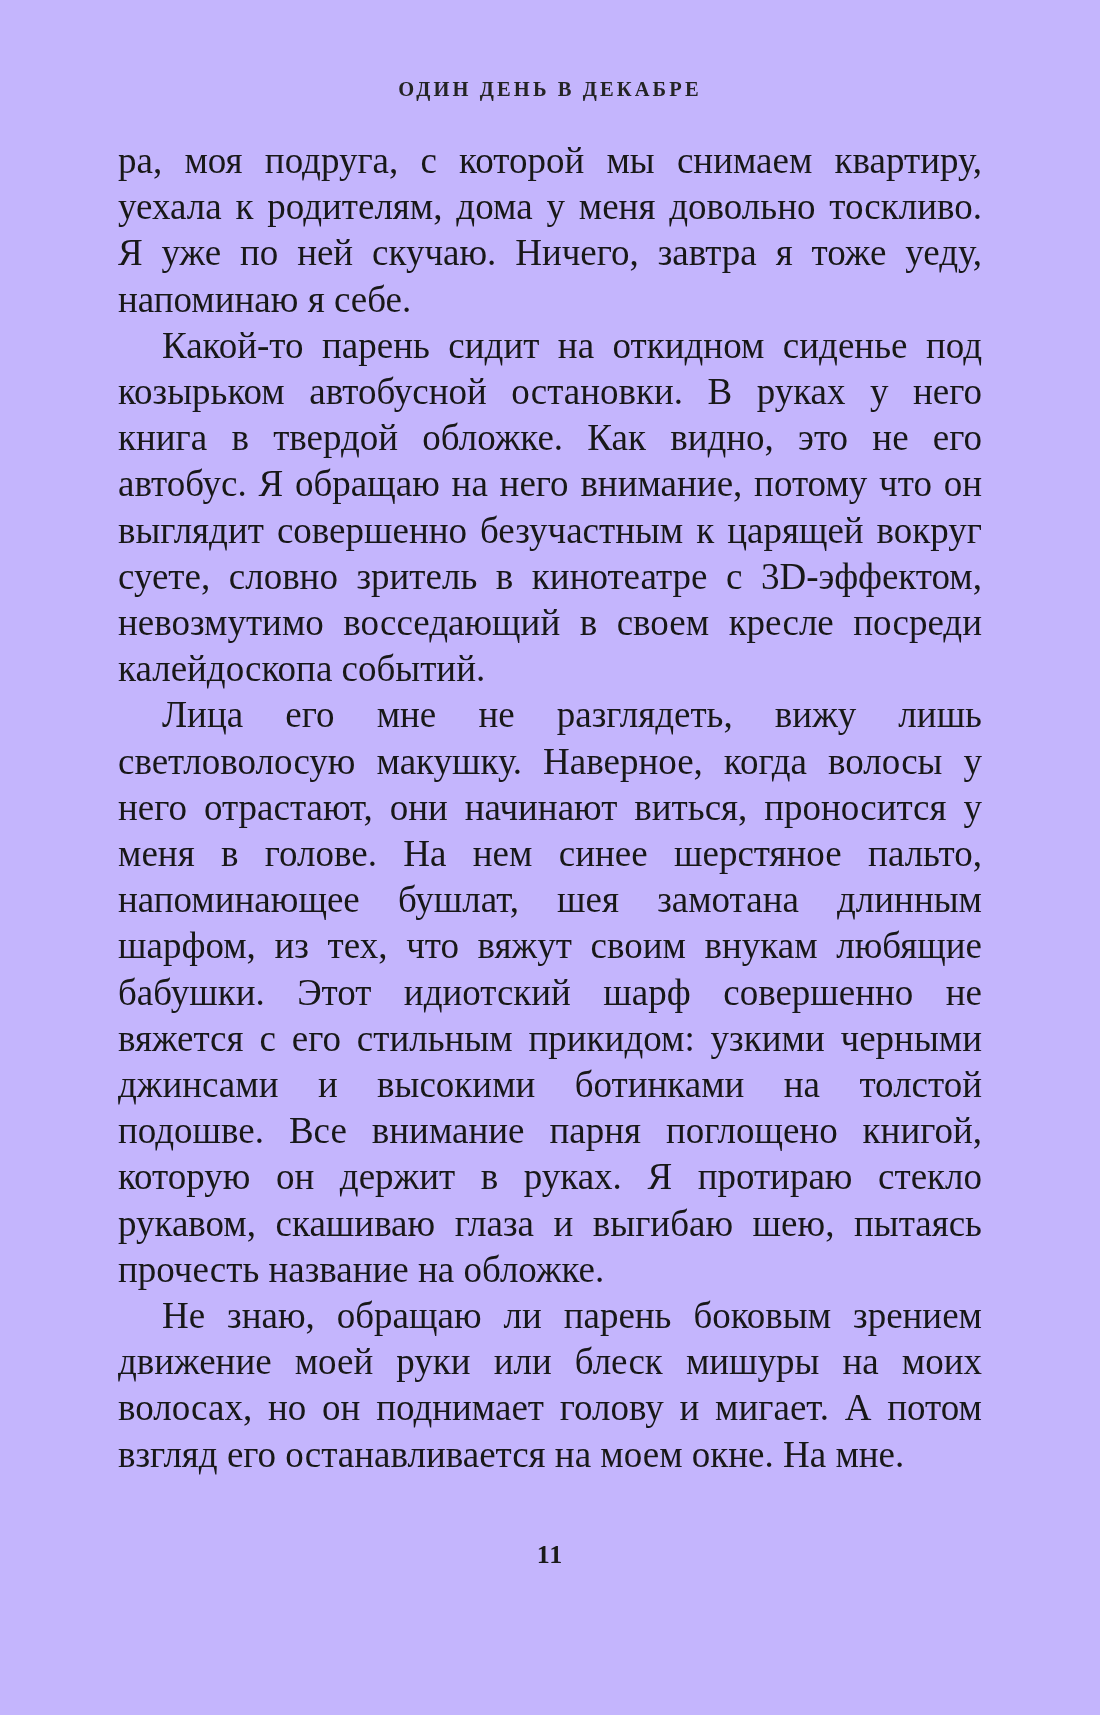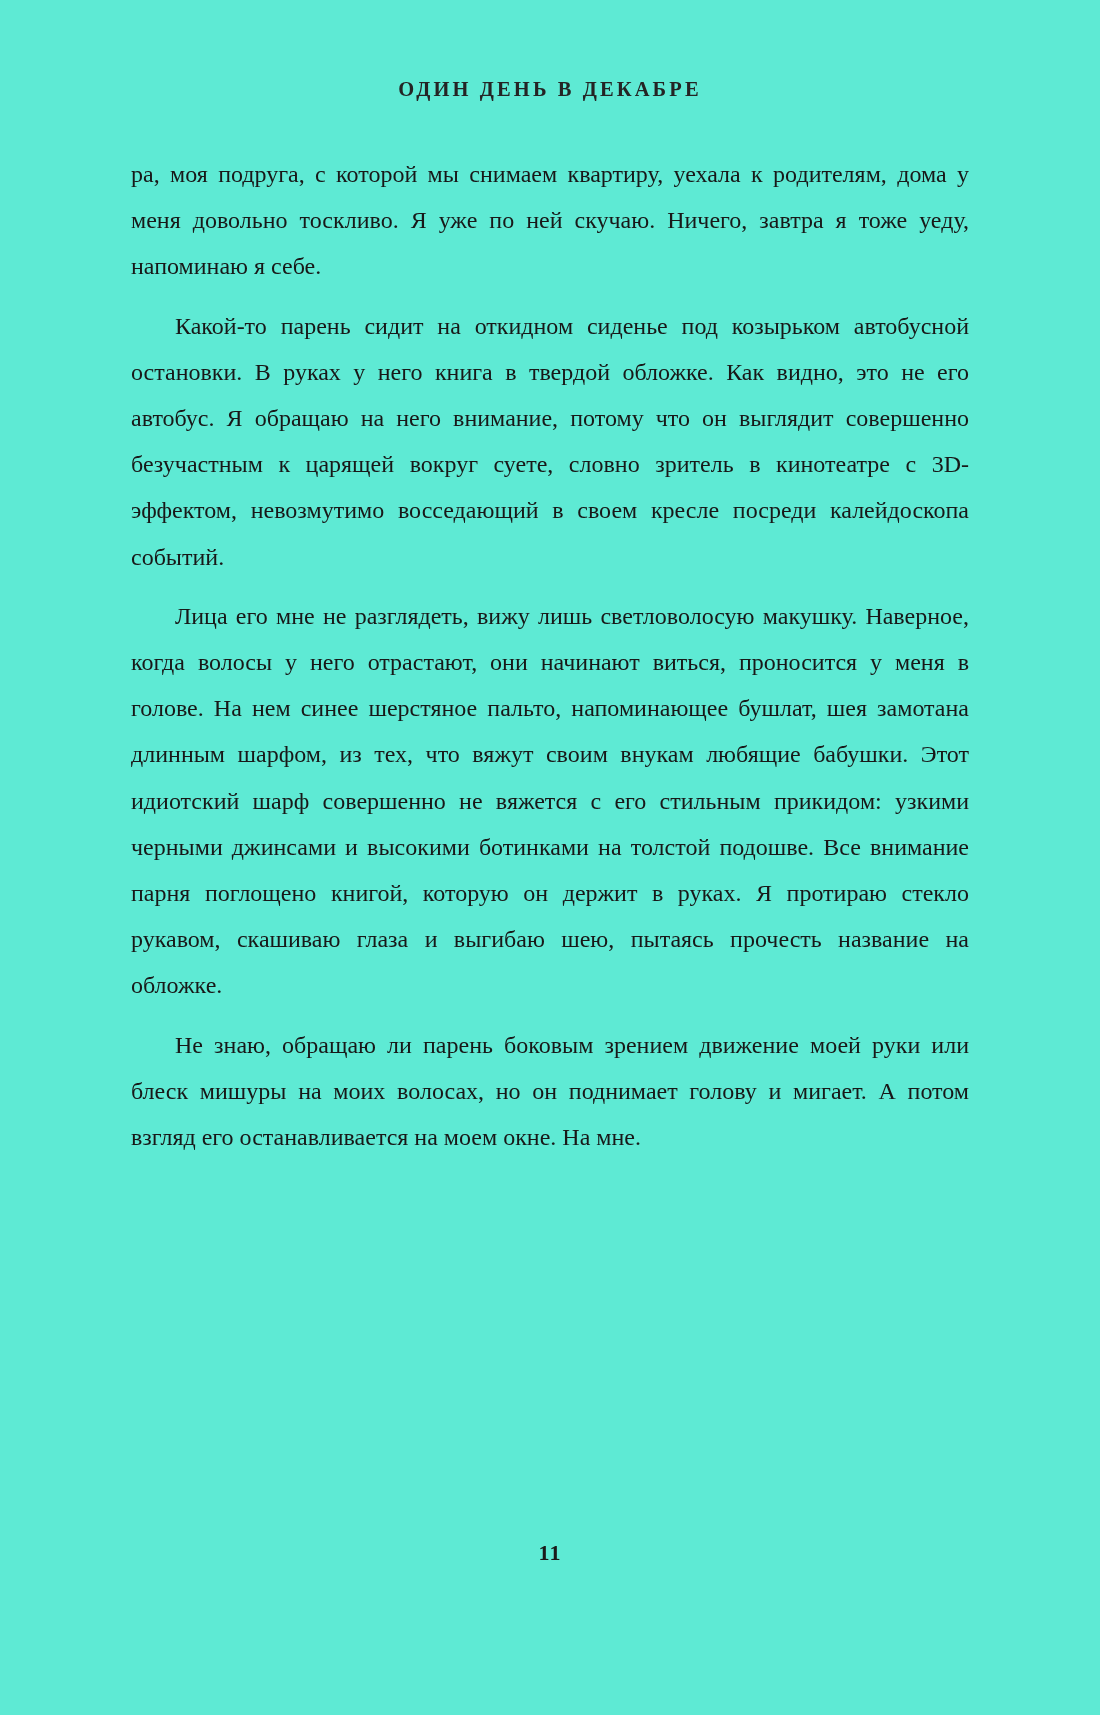--- a/index.html
+++ b/index.html
@@ -6,21 +6,21 @@
   html, body {
     margin: 0;
     padding: 0;
     background: #ffffff;
   }
   .page {
     position: relative;
     width: 1100px;
     height: 1715px;
     margin: 0 auto;
-    background: #5eead4;
+    background: #c4b5fd;
     overflow: hidden;
     font-family: "Liberation Serif", "DejaVu Serif", serif;
     color: #1b1b1b;
   }
 
   
   .running-head {
     position: absolute;
     top: 78px;
     left: 0;
@@ -37,43 +37,43 @@
 
   
   .text-block {
     position: absolute;
     top: 138px;
     left: 118px;
     width: 864px;
   }
 
   .para {
-    margin: 13px;
+    margin: 0;
     text-align: justify;
     text-align-last: left;
-    font-size: 24px;
+    font-size: 37px;
     line-height: 46.2px;
     color: #181818;
     text-indent: 0;
     hyphens: manual;
     -webkit-hyphens: manual;
   }
   .para.indent {
     text-indent: 44px;
   }
 
   
   .folio {
     position: absolute;
     top: 1540px;
     left: 0;
     width: 1100px;
     text-align: center;
     font-family: "Liberation Serif", "DejaVu Serif", serif;
-    font-size: 22px;
+    font-size: 26px;
     font-weight: bold;
     color: #1a1a1a;
     letter-spacing: 1px;
   }
 </style>
 </head>
 <body>
 
 <div class="page">
 

